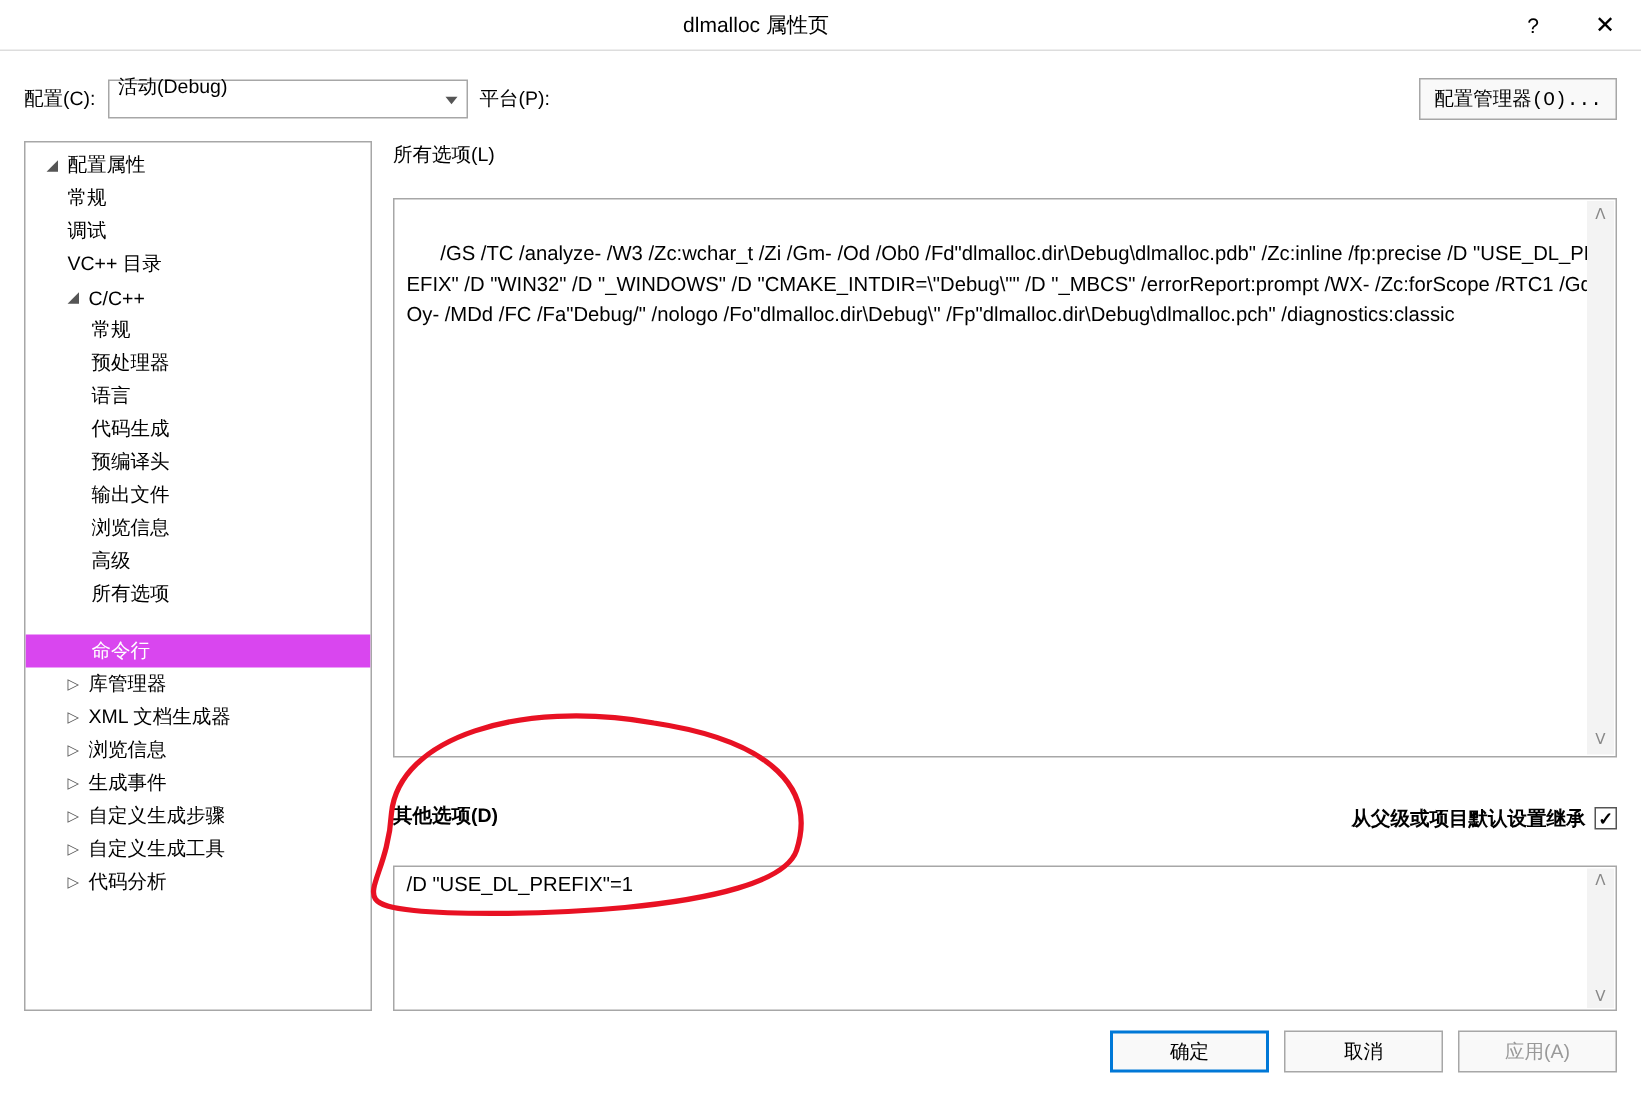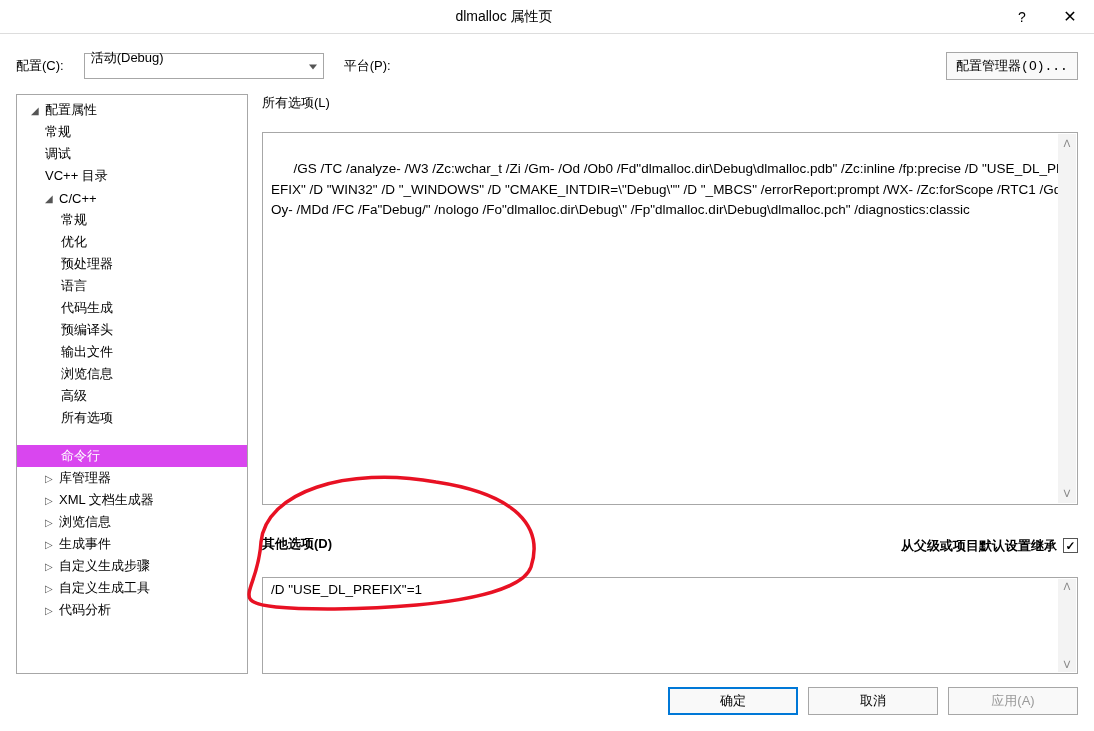--- a/index.html
+++ b/index.html
@@ -28,21 +28,21 @@
     display: flex;
     align-items: center;
     justify-content: center;
     font-size: 14px;
     font-family: "Segoe UI", sans-serif;
   }
   .titlebar-btn.close { font-size: 16px; }
   .topbar {
     display: flex;
     align-items: center;
-    gap: 20px;
+    gap: 8px;
     padding: 18px 16px 14px 16px;
   }
   .label { white-space: nowrap; }
   .dropdown {
     height: 26px;
     border: 1px solid #a7a7a7;
     background: #fff;
     display: flex;
     align-items: center;
     padding: 0 22px 16px 6px;
@@ -159,21 +159,21 @@
     font-size: 13.5px;
     position: relative;
   }
   .footer {
     position: absolute;
     right: 16px;
     bottom: 16px;
     display: flex;
     gap: 10px;
   }
-  .footer .btn { width: 130px; }
+  .footer .btn { width: 106px; }
   .btn.primary { border: 2px solid #0078d7; }
   .btn.disabled { color: #999; }
   .annotation {
     position: absolute;
     left: 216px;
     top: 472px;
     width: 330px;
     height: 150px;
     pointer-events: none;
   }
@@ -205,21 +205,20 @@
         <span>配置属性</span>
       </div>
     <div class="tree-item ind2">常规</div>
     <div class="tree-item ind2">调试</div>
     <div class="tree-item ind2">VC++ 目录</div>
     <div class="tree-item ind2">
         <span class="expander">◢</span>
         <span>C/C++</span>
       </div>
     <div class="tree-item ind3">常规</div>
-    <div class="tree-item ind3">优化</div>
     <div class="tree-item ind3">预处理器</div>
     <div class="tree-item ind3">语言</div>
     <div class="tree-item ind3">代码生成</div>
     <div class="tree-item ind3">预编译头</div>
     <div class="tree-item ind3">输出文件</div>
     <div class="tree-item ind3">浏览信息</div>
     <div class="tree-item ind3">高级</div>
     <div class="tree-item ind3">所有选项</div>
     <div class="tree-item ind3 sel">命令行</div>
     <div class="tree-item ind2">

